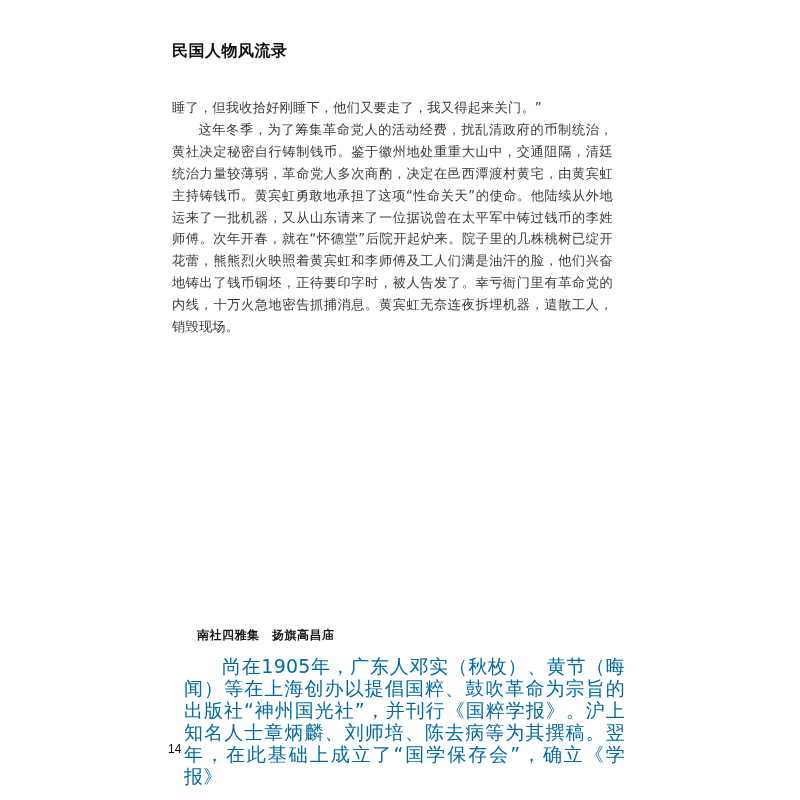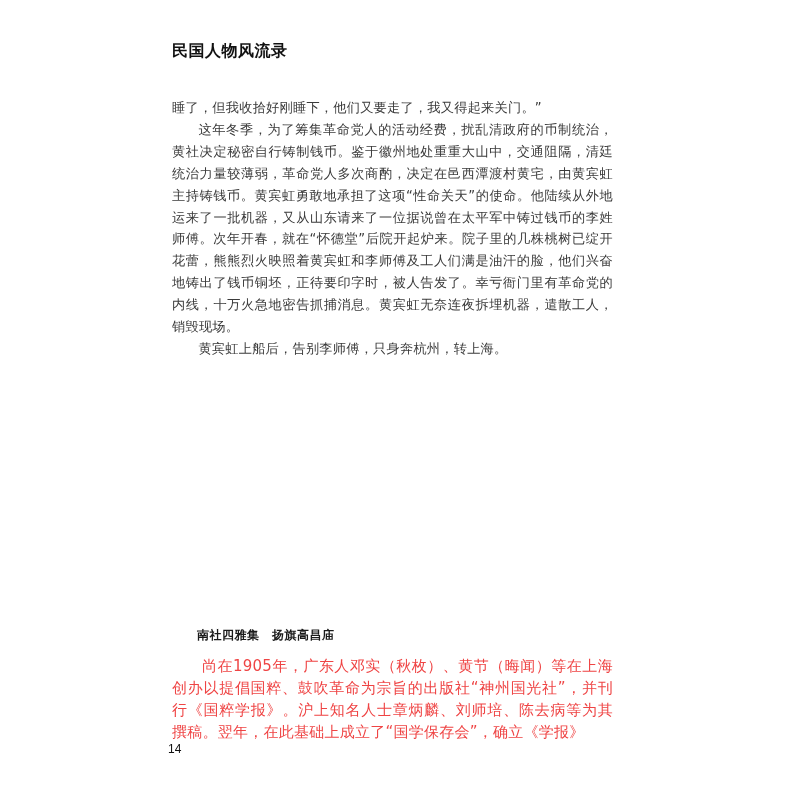--- a/index.html
+++ b/index.html
@@ -17,40 +17,39 @@
     font-size: 13.2px; line-height: 21.9px; color: #3a3a3a; text-align: justify;
     text-align-last: left; letter-spacing: 0.25px;
   }
   .body-text p { margin: 0; text-indent: 2em; }
   .body-text p.cont { text-indent: 0; }
   .section-heading {
     position: absolute; left: 197px; top: 627px; font-size: 12px; font-weight: bold; color: #1a1a1a;
     letter-spacing: 0.5px; white-space: pre;
   }
   .body-text-2 {
-    position: absolute; left: 172px; top: 656px; width: 441px;
-    font-size: 15px; line-height: 21.9px; color: #ef4444; text-align: justify;
+    position: absolute; left: 184px; top: 656px; width: 441px;
+    font-size: 19px; line-height: 21.9px; color: #0369a1; text-align: justify;
     text-align-last: left; letter-spacing: 0.25px;
   }
   .body-text-2 p { margin: 0; text-indent: 2em; }
   .page-number {
     position: absolute; left: 168px; top: 742px; font-size: 12px; color: #111111;
     font-family: "Liberation Sans", sans-serif;
   }
 </style>
 </head>
 <body>
 
 <div class="page">
   <div class="running-title">民国人物风流录</div>
 
   <div class="body-text">
     <p class="cont">睡了，但我收拾好刚睡下，他们又要走了，我又得起来关门。”</p>
     <p>这年冬季，为了筹集革命党人的活动经费，扰乱清政府的币制统治，黄社决定秘密自行铸制钱币。鉴于徽州地处重重大山中，交通阻隔，清廷统治力量较薄弱，革命党人多次商酌，决定在邑西潭渡村黄宅，由黄宾虹主持铸钱币。黄宾虹勇敢地承担了这项“性命关天”的使命。他陆续从外地运来了一批机器，又从山东请来了一位据说曾在太平军中铸过钱币的李姓师傅。次年开春，就在“怀德堂”后院开起炉来。院子里的几株桃树已绽开花蕾，熊熊烈火映照着黄宾虹和李师傅及工人们满是油汗的脸，他们兴奋地铸出了钱币铜坯，正待要印字时，被人告发了。幸亏衙门里有革命党的内线，十万火急地密告抓捕消息。黄宾虹无奈连夜拆埋机器，遣散工人，销毁现场。</p>
-    <p>黄宾虹上船后，告别李师傅，只身奔杭州，转上海。</p>
   </div>
 
   <div class="section-heading">南社四雅集　扬旗高昌庙</div>
 
   <div class="body-text-2">
     <p>尚在1905年，广东人邓实（秋枚）、黄节（晦闻）等在上海创办以提倡国粹、鼓吹革命为宗旨的出版社“神州国光社”，并刊行《国粹学报》。沪上知名人士章炳麟、刘师培、陈去病等为其撰稿。翌年，在此基础上成立了“国学保存会”，确立《学报》</p>
   </div>
 
   <div class="page-number">14</div>
 </div>

